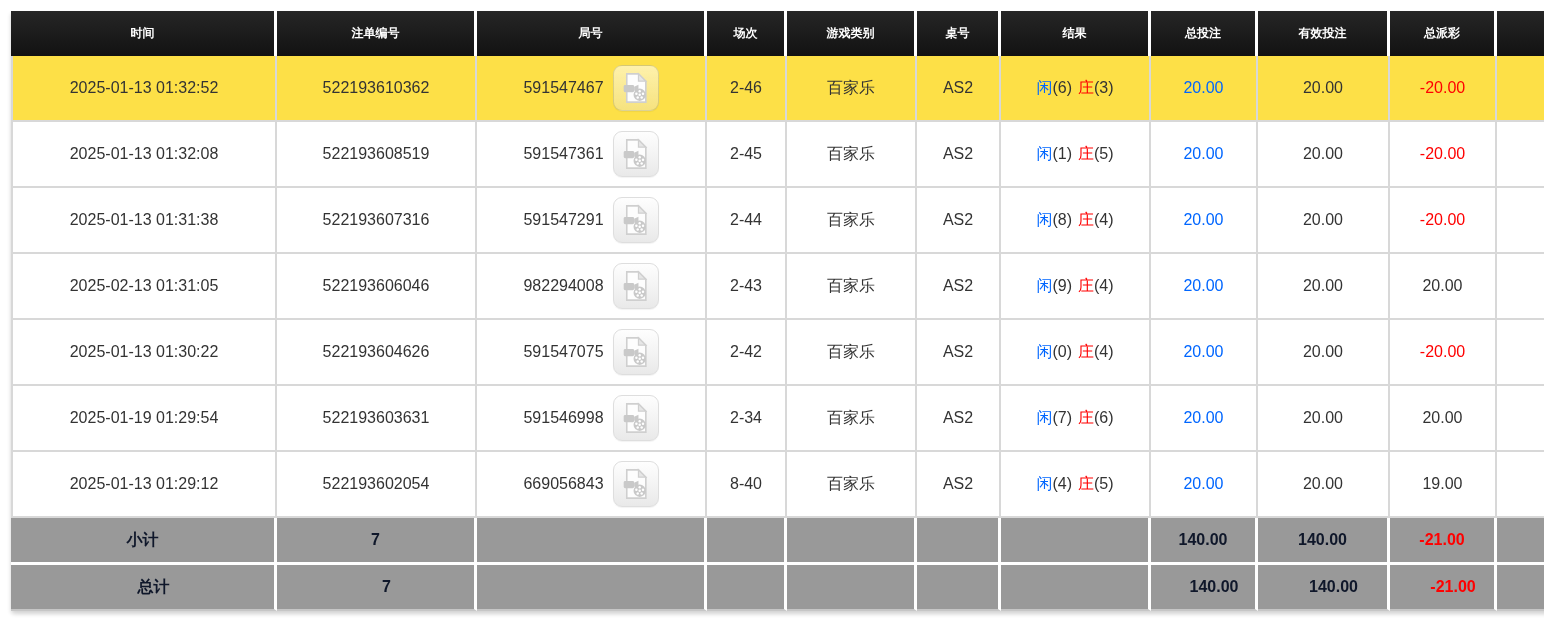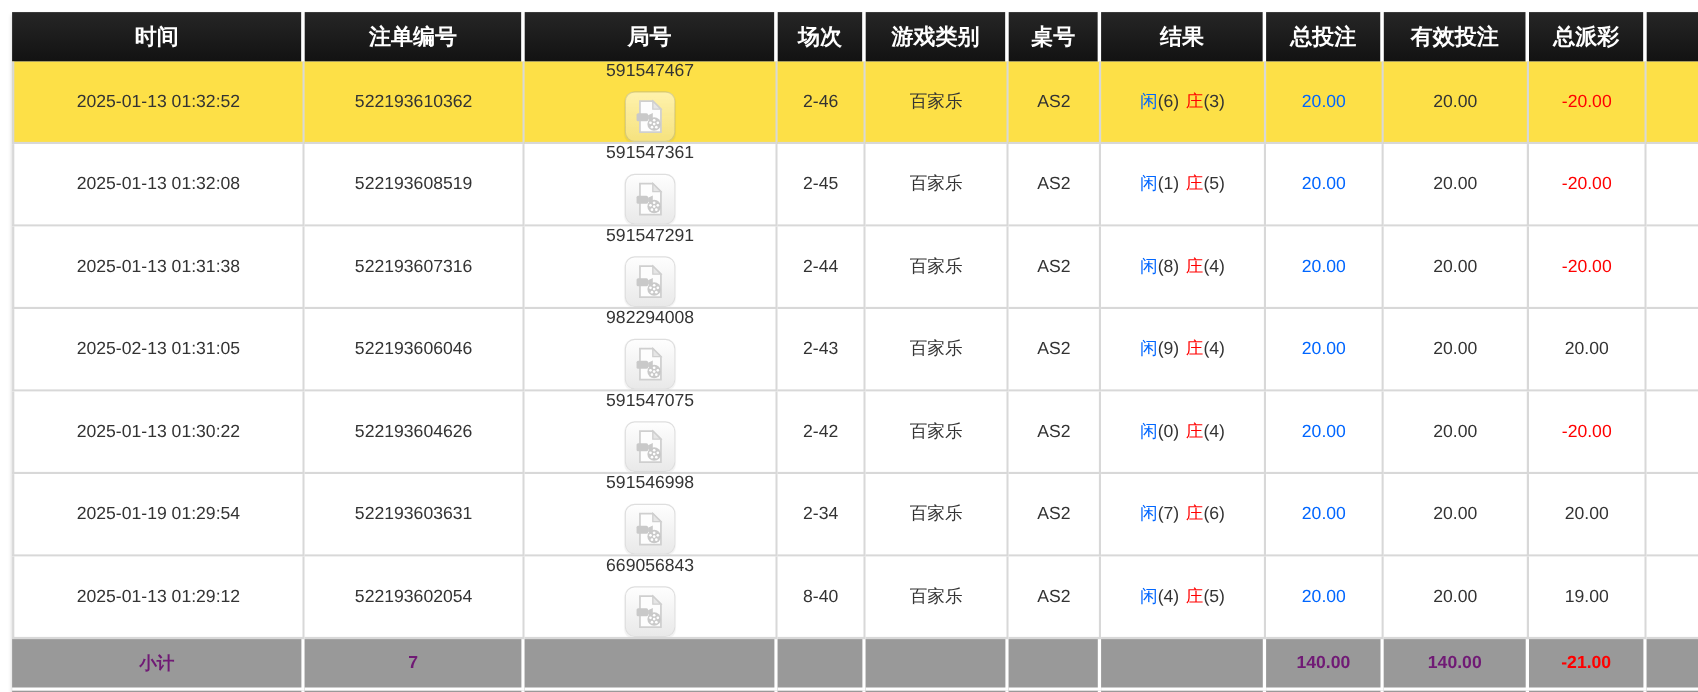--- a/index.html
+++ b/index.html
@@ -15,21 +15,21 @@
     border-spacing: 0;
     table-layout: fixed;
     width: 1566px;
     box-shadow: 0 3px 4px rgba(0,0,0,0.18);
     border-radius: 0 0 4px 4px;
   }
   
   thead th {
     background: linear-gradient(180deg, #262626 0%, #121212 100%);
     color: #ffffff;
-    font-size: 20px;
+    font-size: 12px;
     font-weight: bold;
     height: 45px;
     border-right: 3px solid #ffffff;
     text-align: center;
     vertical-align: middle;
     padding: 0;
     overflow: hidden;
   }
   thead th:last-child { border-right: none; }
   
@@ -44,42 +44,42 @@
     vertical-align: middle;
     padding: 0;
     overflow: hidden;
   }
   tbody td:first-child { border-left: 2px solid #d8d8d8; }
   tbody td:last-child { border-right: none; }
   tbody tr.highlight td { background: #fde047; }
   
   tfoot td {
     background: #999999;
-    color: #701a75;
+    color: #0f172a;
     font-size: 16px;
     font-weight: bold;
     height: 44px;
     border-right: 3px solid #ffffff;
     text-align: center;
     vertical-align: middle;
     padding: 0;
     overflow: hidden;
   }
   tfoot td:last-child { border-right: none; }
   tfoot tr.subtotal-row td { border-bottom: 3px solid #ffffff; }
   tfoot tr.grandtotal-row td { border-bottom: 2px solid #c6c6c6; padding-left: 22px; }
   
   .neg { color: #ff0000; }
   .link-amount { color: #0066ff; cursor: pointer; }
   .result-player { color: #0066ff; }
   .result-banker { color: #ff0000; }
   .result-num { color: #333333; }
   .result-sep { display: inline-block; width: 6px; }
   
-  .round-inner { display: inline-flex; align-items: center; gap: 9px; flex-direction: column; }
+  .round-inner { display: inline-flex; align-items: center; gap: 9px; }
   .video-btn {
     width: 46px; height: 46px;
     border-radius: 9px;
     border: 1px solid #dedede;
     background: linear-gradient(180deg, #fefefe 0%, #e9e9e9 100%);
     display: inline-flex;
     align-items: center;
     justify-content: center;
     padding: 0;
     cursor: pointer;

